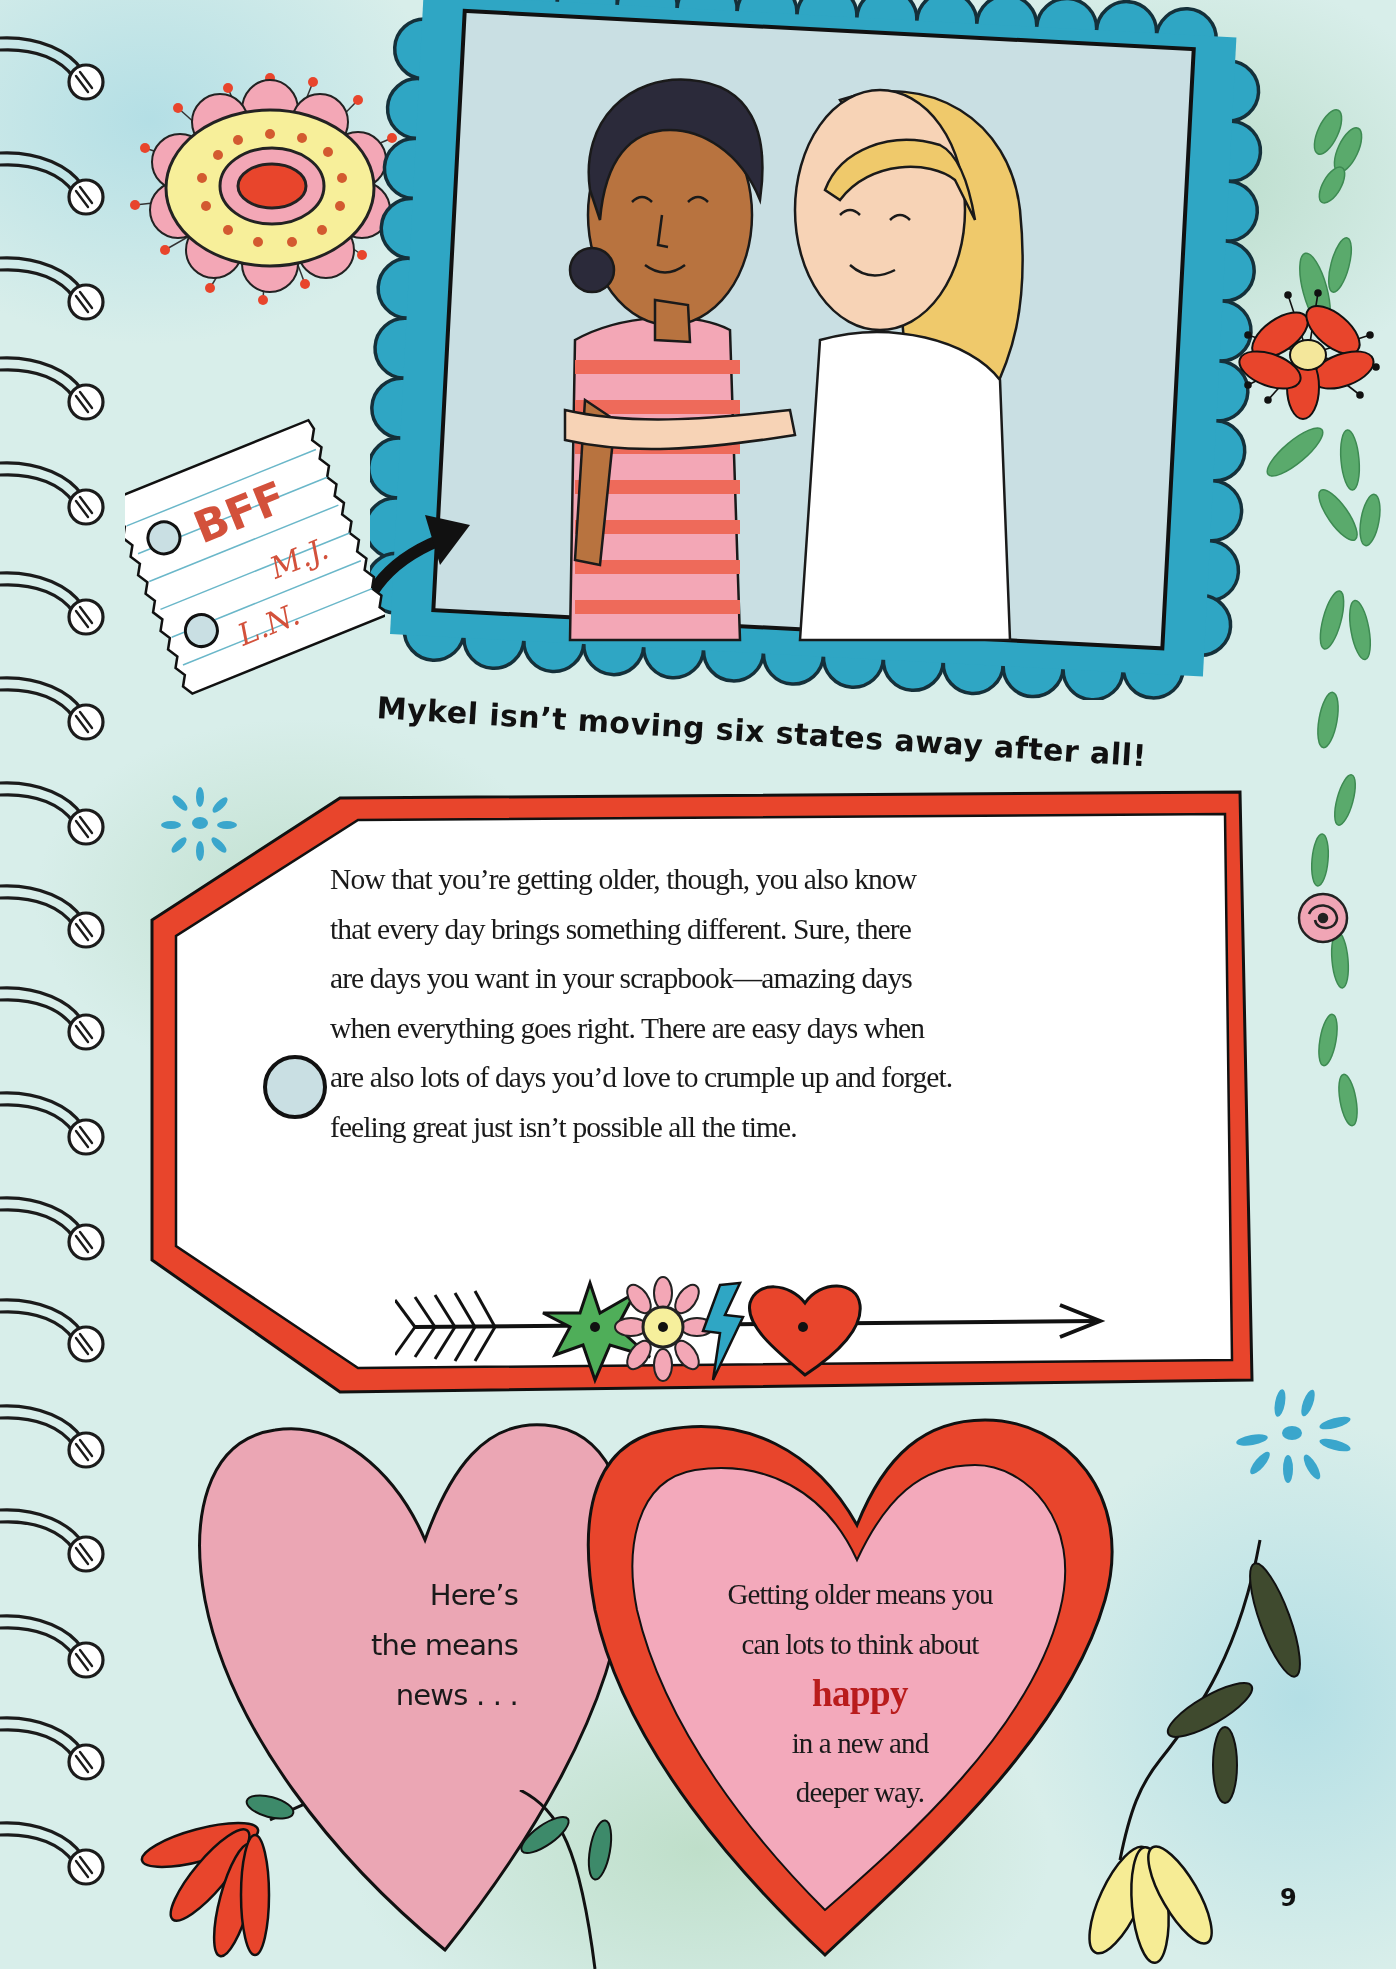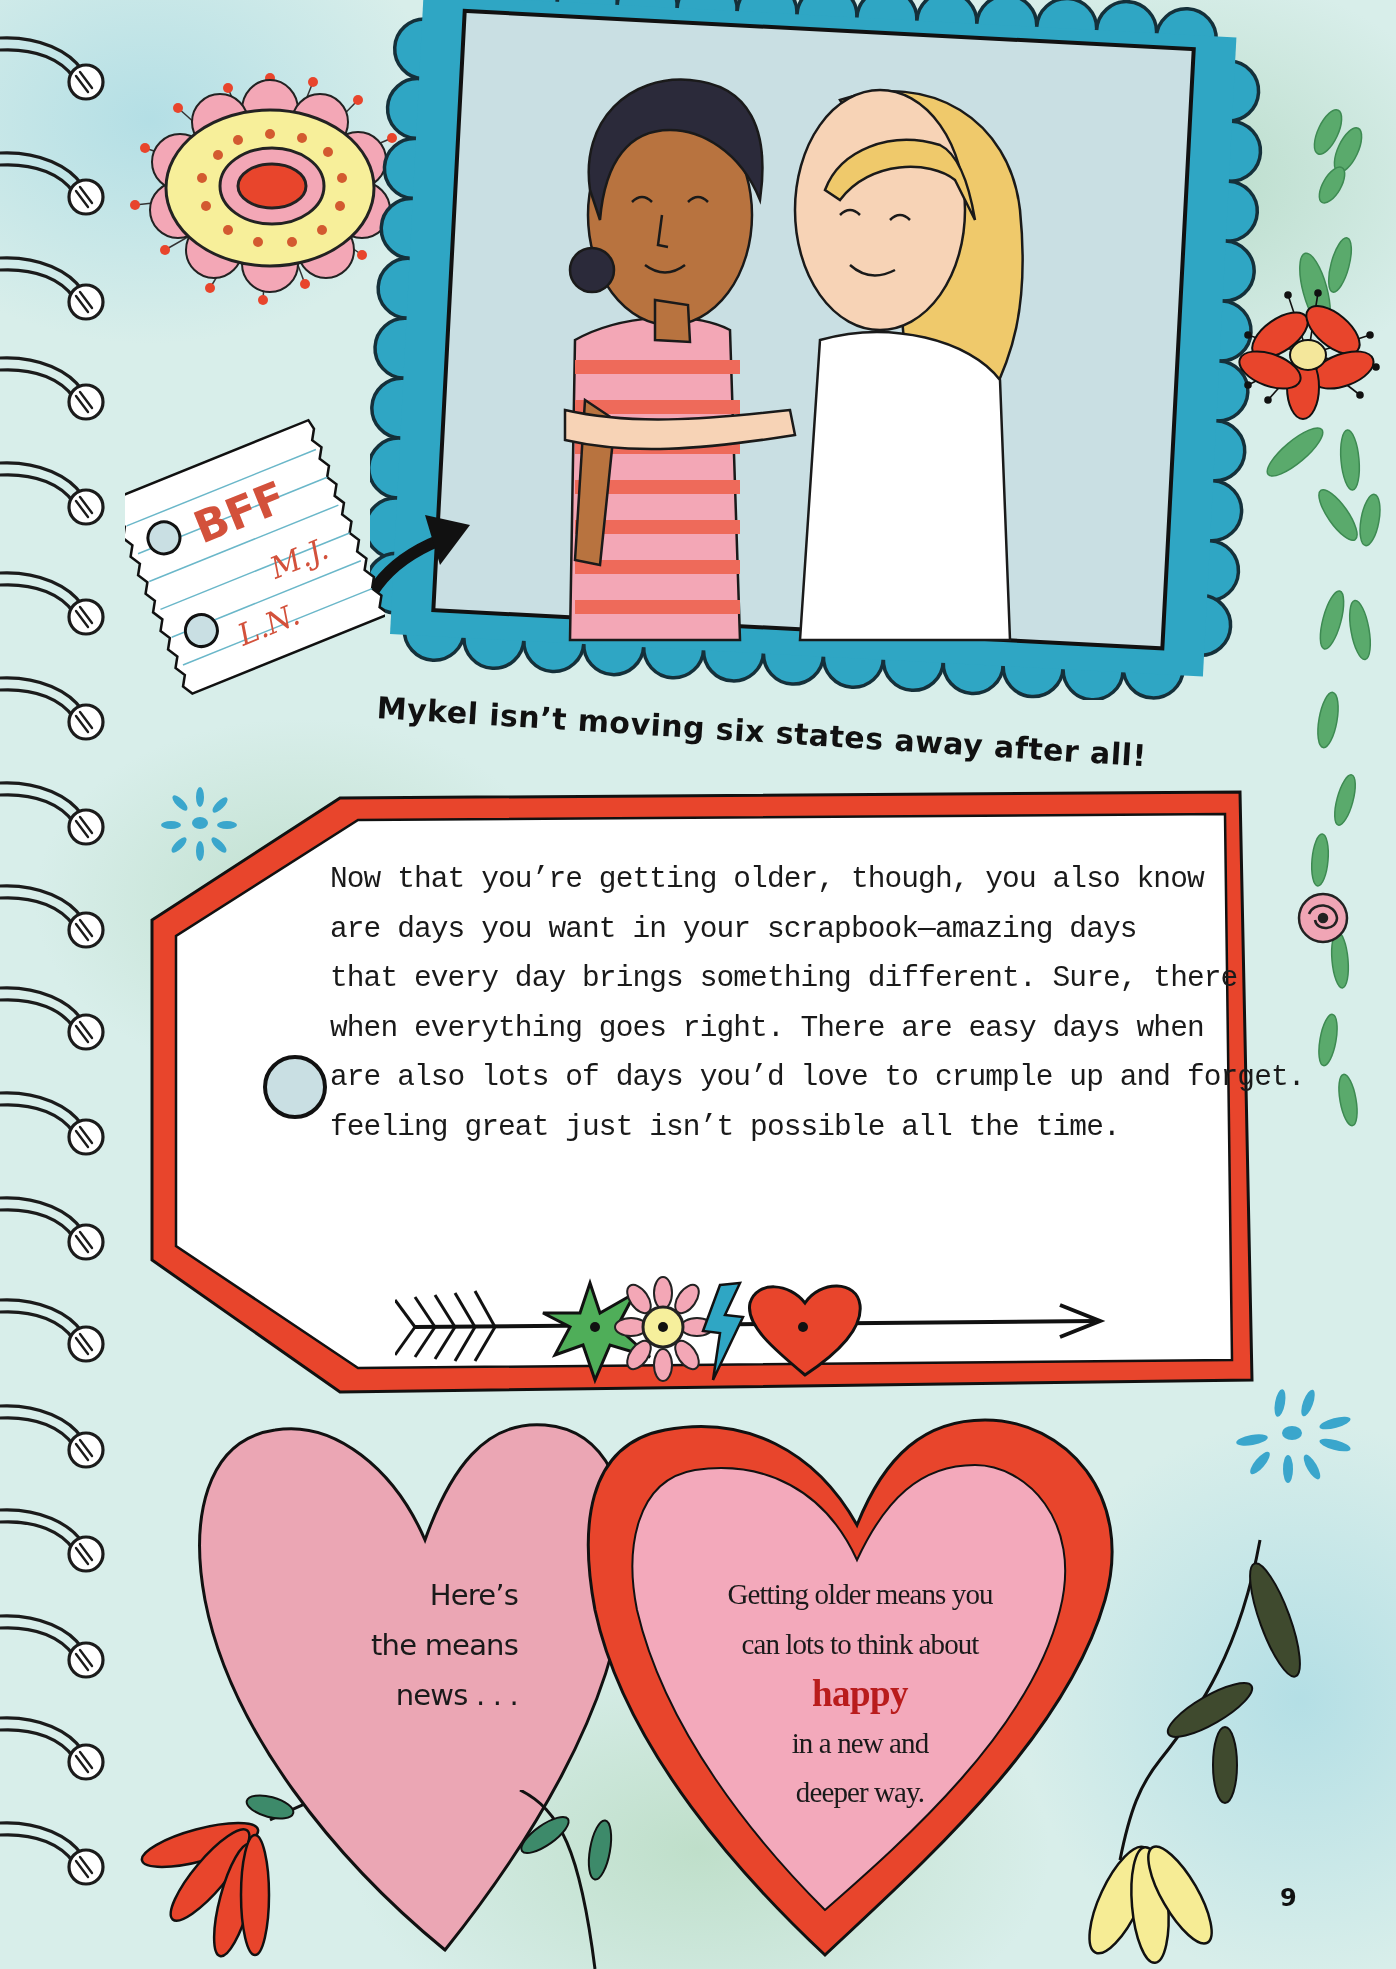--- a/index.html
+++ b/index.html
@@ -16,21 +16,21 @@
   }
   .abs { position: absolute; }
   svg { display: block; }
 
   
   .spiral { position: absolute; left: 0; top: 0; width: 130px; height: 1969px; }
 
   
   .tag-text {
     position: absolute; left: 330px; top: 855px; width: 900px;
-    font-family: Liberation Mono, monospace; font-size: 29.5px; line-height: 49.6px;
+    font-family: Liberation Serif, serif; font-size: 29.5px; line-height: 49.6px;
     color: #1a1a1a; letter-spacing: -0.9px;
   }
   .tag-text p { margin: 0; white-space: nowrap; }
 
   .caption {
     position: absolute; left: 378px; top: 690px; width: 900px;
     font-family: "DejaVu Sans", sans-serif; font-weight: bold; font-size: 30px;
     color: #111; transform-origin: left top; transform: rotate(3.6deg);
     letter-spacing: 0.5px;
   }
@@ -365,22 +365,22 @@
 </svg>
 
 <svg class="abs" style="left:140px;top:780px" width="1120" height="620" viewBox="0 0 1120 620">
   <path d="M200 18 L1100 12 L1112 600 L200 612 L12 480 L12 140 Z" fill="#e8452c" stroke="#111" stroke-width="3"></path>
   <path d="M218 40 L1085 34 L1092 580 L218 588 L36 466 L36 156 Z" fill="#ffffff" stroke="#111" stroke-width="2.5"></path>
   <circle cx="155" cy="307" r="30" fill="#c9dfe3" stroke="#111" stroke-width="4"></circle>
 </svg>
 
 <div class="tag-text">
   <p>Now that you’re getting older, though, you also know</p>
+  <p>that every day brings something different. Sure, there</p>
   <p>are days you want in your scrapbook—amazing days</p>
-  <p>that every day brings something different. Sure, there</p>
   <p>when everything goes right. There are easy days when</p>
   <p>are also lots of days you’d love to crumple up and forget.</p>
   <p>feeling great just isn’t possible all the time.</p>
 </div>
 
 <svg class="abs" style="left:395px;top:1275px" width="720" height="110" viewBox="0 0 720 110">
   <line x1="20" y1="52" x2="700" y2="46" stroke="#111" stroke-width="4"></line>
   <g stroke="#111" stroke-width="3">
     <line x1="20" y1="52" x2="0" y2="25"></line>
       <line x1="20" y1="52" x2="0" y2="80"></line>

